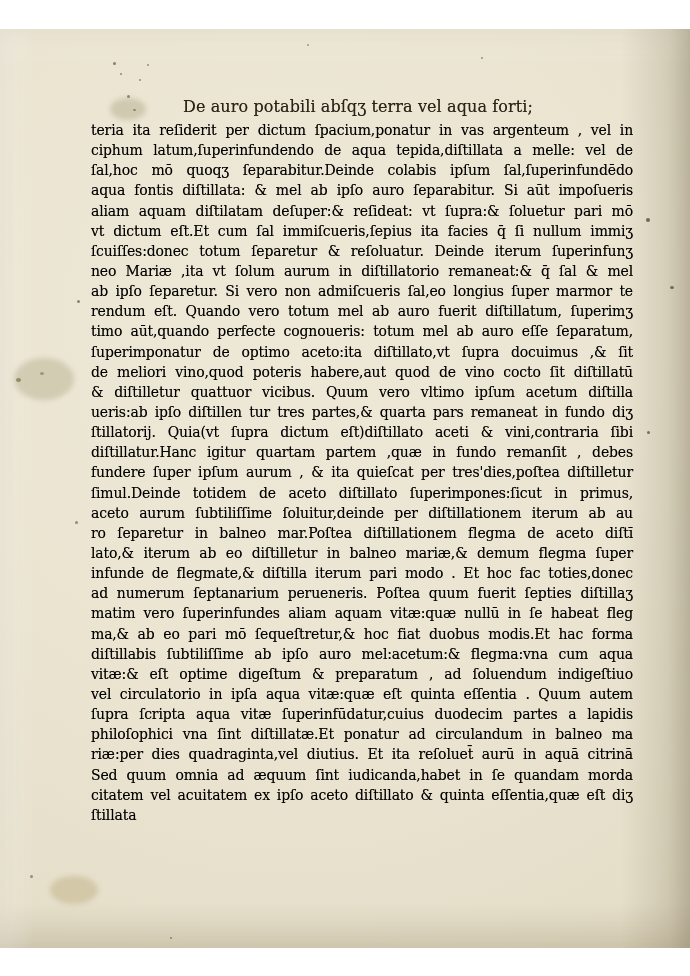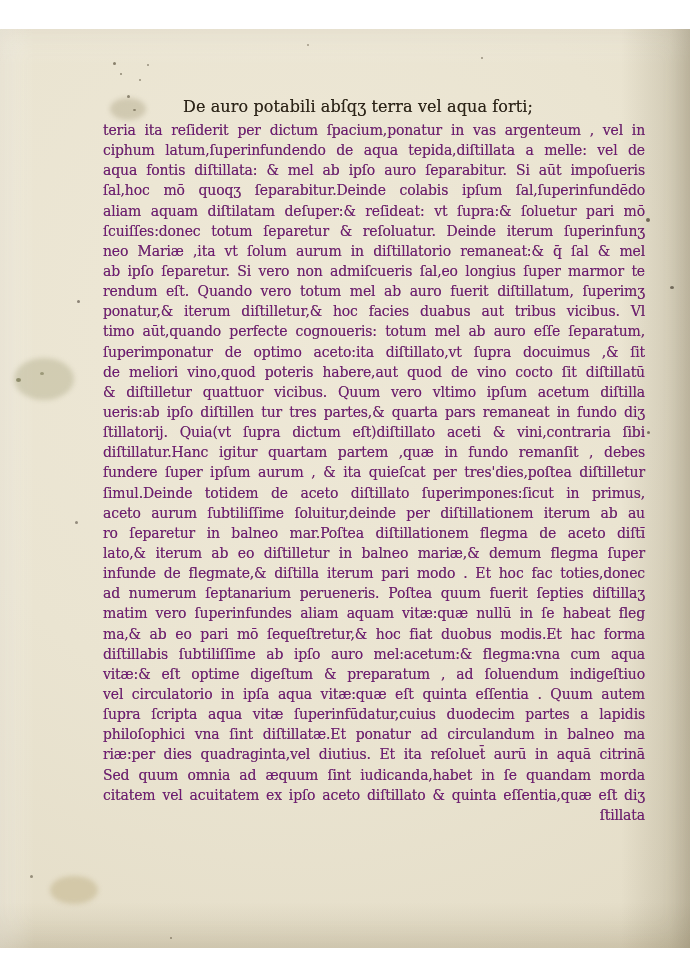--- a/index.html
+++ b/index.html
@@ -16,31 +16,31 @@
       radial-gradient(120% 95% at 42% 32%, #eee8d7 0%, #eae4d1 45%, #e5dec9 78%, #ddd5bd 100%);
     box-shadow: inset 0 0 28px rgba(150,135,95,0.18);
   }
   .heading{
     position:absolute;top:97px;left:87px;width:542px;
     text-align:center;font-size:16px;line-height:19px;
     color:#2b2317;letter-spacing:0.1px;
     text-shadow:0 0 0.5px rgba(43,35,23,0.55);
   }
   .body-lines{
-    position:absolute;top:120px;left:103px;width:542px;
-    font-size:14px;color:#701a75;letter-spacing:-0.15px;
+    position:absolute;top:120px;left:91px;width:542px;
+    font-size:14px;color:#000000;letter-spacing:-0.15px;
     text-shadow:0 0 0.5px rgba(41,32,21,0.5);
   }
   .line{
     height:20.15px;line-height:20.15px;
     text-align:justify;text-align-last:justify;
     overflow:visible;
   }
   .catchword-line{
-    height:20.15px;line-height:20.15px;text-align:right;
+    height:20.15px;line-height:20.15px;text-align:left;
   }
   .stain{position:absolute;border-radius:50%;pointer-events:none;}
   .blurred{filter:blur(2.5px);}
 </style>
 </head>
 <body>
 
 <div class="screen">
   <div class="paper"></div>
 
@@ -63,28 +63,28 @@
   <div class="stain" style="left:75px;top:521px;width:3px;height:3px;background:rgba(60,50,40,0.50);"></div>
   <div class="stain blurred" style="left:50px;top:876px;width:48px;height:28px;background:rgba(162,140,80,0.28);"></div>
   <div class="stain" style="left:30px;top:875px;width:3px;height:3px;background:rgba(70,60,40,0.50);"></div>
   <div class="stain" style="left:170px;top:937px;width:2px;height:2px;background:rgba(70,60,40,0.50);"></div>
 
   <div class="heading">De auro potabili abſqʒ terra vel aqua forti;</div>
   <div class="body-lines">
     <div>
         <div class="line">teria ita reſiderit per dictum ſpacium,ponatur in vas argenteum , vel in</div>
         <div class="line">ciphum latum,ſuperinfundendo de aqua tepida,diſtillata a melle: vel de</div>
+        <div class="line">ſal,hoc mō quoqʒ ſeparabitur.Deinde colabis ipſum ſal,ſuperinfundēdo</div>
         <div class="line">aqua fontis diſtillata: &amp; mel ab ipſo auro ſeparabitur. Si aūt impoſueris</div>
-        <div class="line">ſal,hoc mō quoqʒ ſeparabitur.Deinde colabis ipſum ſal,ſuperinfundēdo</div>
         <div class="line">aliam aquam diſtilatam deſuper:&amp; reſideat: vt ſupra:&amp; ſoluetur pari mō</div>
+        <div class="line">vt dictum eſt.Et cum ſal immiſcueris,ſepius ita facies q̄ ſi nullum immiʒ</div>
         <div class="line">ſcuiſſes:donec totum ſeparetur &amp; reſoluatur. Deinde iterum ſuperinfunʒ</div>
         <div class="line">neo Mariæ ,ita vt ſolum aurum in diſtillatorio remaneat:&amp; q̄ ſal &amp; mel</div>
         <div class="line">ab ipſo ſeparetur. Si vero non admiſcueris ſal,eo longius ſuper marmor te</div>
         <div class="line">rendum eſt. Quando vero totum mel ab auro fuerit diſtillatum, ſuperimʒ</div>
-        <div class="line">ponatur,&amp; iterum diſtilletur,&amp; hoc facies duabus aut tribus vicibus. Vl</div>
         <div class="line">timo aūt,quando perfecte cognoueris: totum mel ab auro eſſe ſeparatum,</div>
         <div class="line">ſuperimponatur de optimo aceto:ita diſtillato,vt ſupra docuimus ,&amp; ſit</div>
         <div class="line">de meliori vino,quod poteris habere,aut quod de vino cocto ſit diſtillatū</div>
         <div class="line">&amp; diſtilletur quattuor vicibus. Quum vero vltimo ipſum acetum diſtilla</div>
         <div class="line">ueris:ab ipſo diſtillen tur tres partes,&amp; quarta pars remaneat in fundo diʒ</div>
         <div class="line">ſtillatorij. Quia(vt ſupra dictum eſt)diſtillato aceti &amp; vini,contraria ſibi</div>
         <div class="line">diſtillatur.Hanc igitur quartam partem ,quæ in fundo remanſit , debes</div>
         <div class="line">fundere ſuper ipſum aurum , &amp; ita quieſcat per tres'dies,poſtea diſtilletur</div>
         <div class="line">ſimul.Deinde totidem de aceto diſtillato ſuperimpones:ſicut in primus,</div>
         <div class="line">aceto aurum ſubtiliſſime ſoluitur,deinde per diſtillationem iterum ab au</div>

